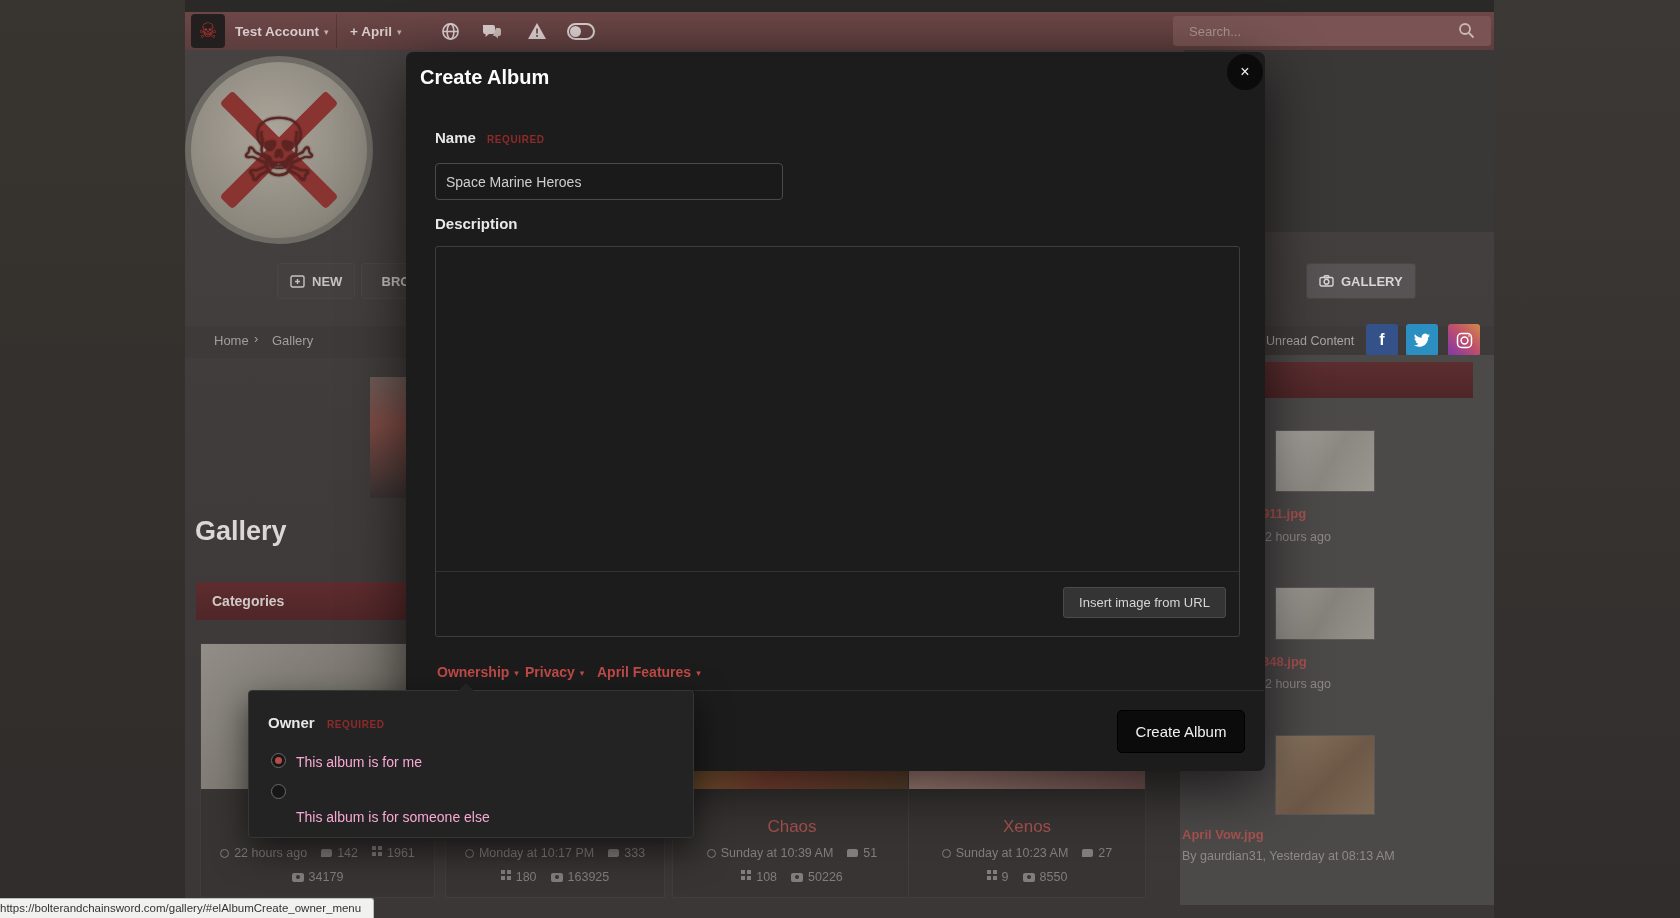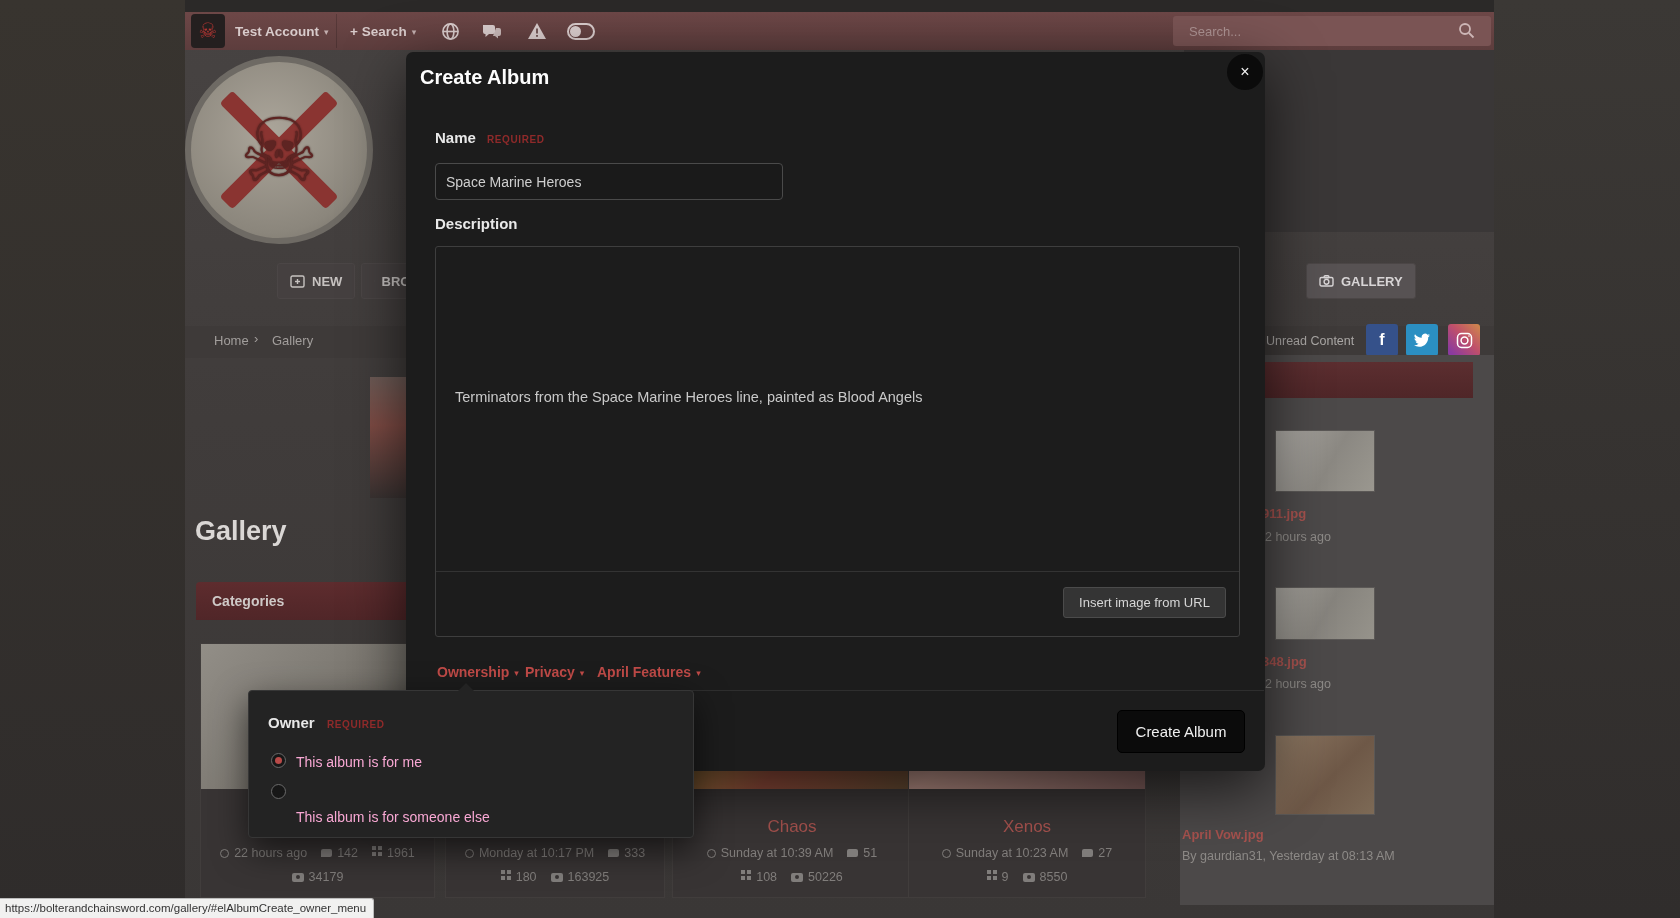--- a/index.html
+++ b/index.html
@@ -94,39 +94,39 @@
   .submit-btn{left:1117px;top:710px;width:128px;height:43px;background:#0b0b0b;border:1px solid #000;border-radius:5px;color:#f0f0f0;font-size:15px;display:flex;align-items:center;justify-content:center;z-index:31;cursor:pointer;}
 
   
   .owner-menu{left:248px;top:690px;width:446px;height:148px;background:#232323;border:1px solid #363636;border-radius:4px;box-shadow:0 12px 34px rgba(0,0,0,.6);z-index:40;}
   .owner-notch{left:458px;top:683px;width:0;height:0;border-left:8px solid transparent;border-right:8px solid transparent;border-bottom:8px solid #232323;z-index:41;}
   .radio{width:15px;height:15px;border-radius:50%;border:1px solid #6a6a6a;background:#171717;display:inline-block;}
   .radio.sel{position:relative;}
   .radio.sel::after{content:"";position:absolute;left:3px;top:3px;width:7px;height:7px;border-radius:50%;background:#b94a48;}
   .opt-label{color:#f9a8d4;font-size:14px;}
 
-  .status-bar{left:0;top:898px;width:374px;height:20px;background:#f1f1f0;border:1px solid #bcbcbc;border-left:0;border-bottom:0;border-radius:0 3px 0 0;color:#333;font-size:11.5px;line-height:18px;padding-left:5px;z-index:50;}
+  .status-bar{left:0;top:898px;width:374px;height:20px;background:#f1f1f0;border:1px solid #bcbcbc;border-left:0;border-bottom:0;border-radius:0 3px 0 0;color:#333;font-size:11.5px;line-height:18px;z-index:50;}
 </style>
 </head>
 <body>
 
 <div class="stage">
 
   <div class="abs top-strip"></div>
   <div class="abs gutter-l"></div>
   <div class="abs content-bg"></div>
   <div class="abs gutter-r"></div>
 
   <div class="abs navbar"></div>
   <div class="abs nav-logo">
       <span>☠</span>
     </div>
   <div class="abs nav-item txt" style="left:235px;top:24px;"><span>Test Account</span><span class="caret">▾</span></div>
   <div class="abs nav-sep" style="left:336px;"></div>
-  <div class="abs nav-item txt" style="left:350px;top:24px;"><span>+</span> <span>Search</span><span class="caret">▾</span></div>
+  <div class="abs nav-item txt" style="left:350px;top:24px;"><span>+</span> <span>April</span><span class="caret">▾</span></div>
   <div class="abs nav-ic" style="left:441px;top:22px;">
     <svg width="19" height="19" viewBox="0 0 19 19" fill="none" stroke="#d9cccc" stroke-width="1.6">
         <circle cx="9.5" cy="9.5" r="7.6"></circle>
         <ellipse cx="9.5" cy="9.5" rx="3.4" ry="7.6"></ellipse>
         <line x1="2" y1="9.5" x2="17" y2="9.5"></line>
       </svg>
   </div>
   <div class="abs nav-ic" style="left:482px;top:23px;">
     <svg width="20" height="17" viewBox="0 0 20 17" fill="#d9cccc">
         <path d="M1 2h10a2 2 0 012 2v5a2 2 0 01-2 2H7l-3.5 3v-3H3a2 2 0 01-2-2V2z"></path>
@@ -493,21 +493,20 @@
     <span style="border:1.5px solid #cfcfcf;padding:0 2.5px;font-size:10px;font-weight:bold;line-height:13px;">H</span>
   </div>
   <div class="abs esep" style="left:560px;top:337px;height:28px;"></div>
   <div class="abs tbtn" style="left:568px;top:334px;">
     <svg width="12" height="14" viewBox="0 0 12 14" fill="none" stroke="#cfcfcf" stroke-width="1.2">
         <path d="M1 .8h7l3 3v9.4H1z"></path>
         <line x1="3" y1="9" x2="9" y2="9"></line>
       </svg>
   </div>
 
-  <div class="abs editor-text txt" style="left:455px;top:389px;">Terminators from the Space Marine Heroes line, painted as Blood Angels</div>
   <div class="abs editor-foot-line"></div>
   <div class="abs insert-btn">
       <span>Insert image from URL</span>
     </div>
 
   <div class="abs mtab" style="left:437px;top:664px;"><span>Ownership</span><span class="caret">▾</span></div>
   <div class="abs mtab" style="left:525px;top:664px;"><span>Privacy</span><span class="caret">▾</span></div>
   <div class="abs mtab" style="left:597px;top:664px;"><span>April Features</span><span class="caret">▾</span></div>
   <div class="abs tabs-line"></div>
 

